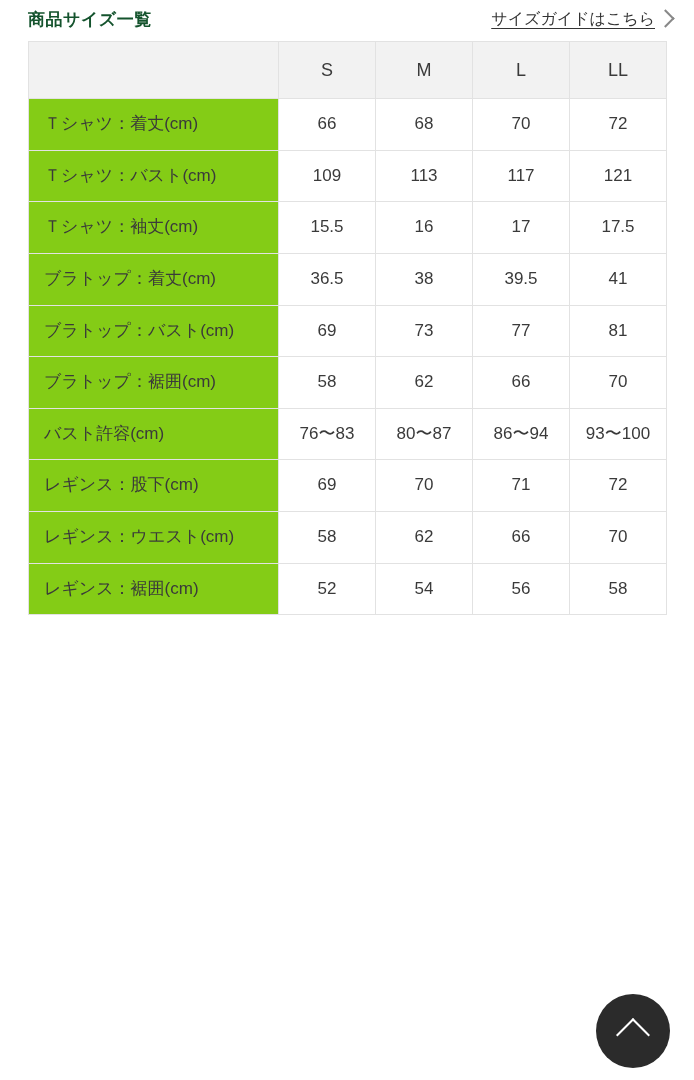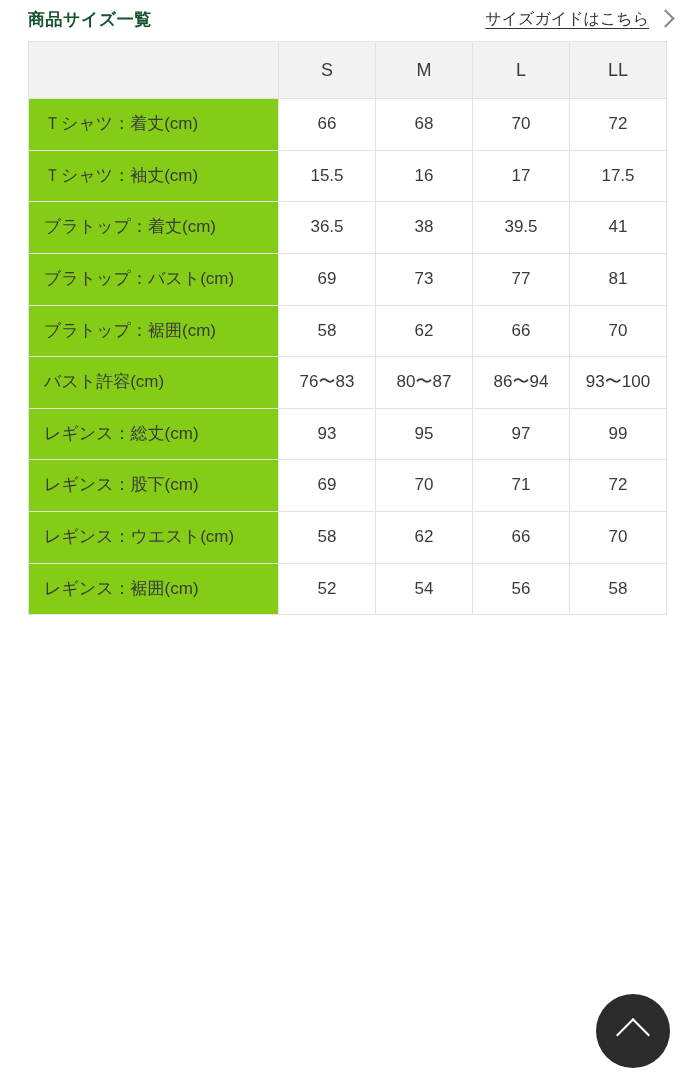--- a/index.html
+++ b/index.html
@@ -34,21 +34,21 @@
   .header-title {
     font-size: 17px;
     font-weight: bold;
     color: #14532d;
     letter-spacing: 0.5px;
     white-space: nowrap;
   }
   .guide-link-wrap {
     display: flex;
     align-items: center;
-    gap: 10px;
+    gap: 4px;
   }
   .guide-link {
     font-size: 16px;
     color: #333333;
     text-decoration: underline;
     text-underline-offset: 4px;
     white-space: nowrap;
     cursor: pointer;
   }
   .chevron-right {
@@ -167,20 +167,27 @@
       </thead>
       <tbody>
         <tr>
           <th class="row-label">Ｔシャツ：着丈(cm)</th>
           <td class="value">66</td>
           <td class="value">68</td>
           <td class="value">70</td>
           <td class="value">72</td>
         </tr>
         <tr>
+          <th class="row-label">Ｔシャツ：バスト(cm)</th>
+          <td class="value">109</td>
+          <td class="value">113</td>
+          <td class="value">117</td>
+          <td class="value">121</td>
+        </tr>
+        <tr>
           <th class="row-label">Ｔシャツ：袖丈(cm)</th>
           <td class="value">15.5</td>
           <td class="value">16</td>
           <td class="value">17</td>
           <td class="value">17.5</td>
         </tr>
         <tr>
           <th class="row-label">ブラトップ：着丈(cm)</th>
           <td class="value">36.5</td>
           <td class="value">38</td>
@@ -202,27 +209,20 @@
           <td class="value">70</td>
         </tr>
         <tr>
           <th class="row-label">バスト許容(cm)</th>
           <td class="value">76〜83</td>
           <td class="value">80〜87</td>
           <td class="value">86〜94</td>
           <td class="value">93〜100</td>
         </tr>
         <tr>
-          <th class="row-label">レギンス：総丈(cm)</th>
-          <td class="value">93</td>
-          <td class="value">95</td>
-          <td class="value">97</td>
-          <td class="value">99</td>
-        </tr>
-        <tr>
           <th class="row-label">レギンス：股下(cm)</th>
           <td class="value">69</td>
           <td class="value">70</td>
           <td class="value">71</td>
           <td class="value">72</td>
         </tr>
         <tr>
           <th class="row-label">レギンス：ウエスト(cm)</th>
           <td class="value">58</td>
           <td class="value">62</td>

